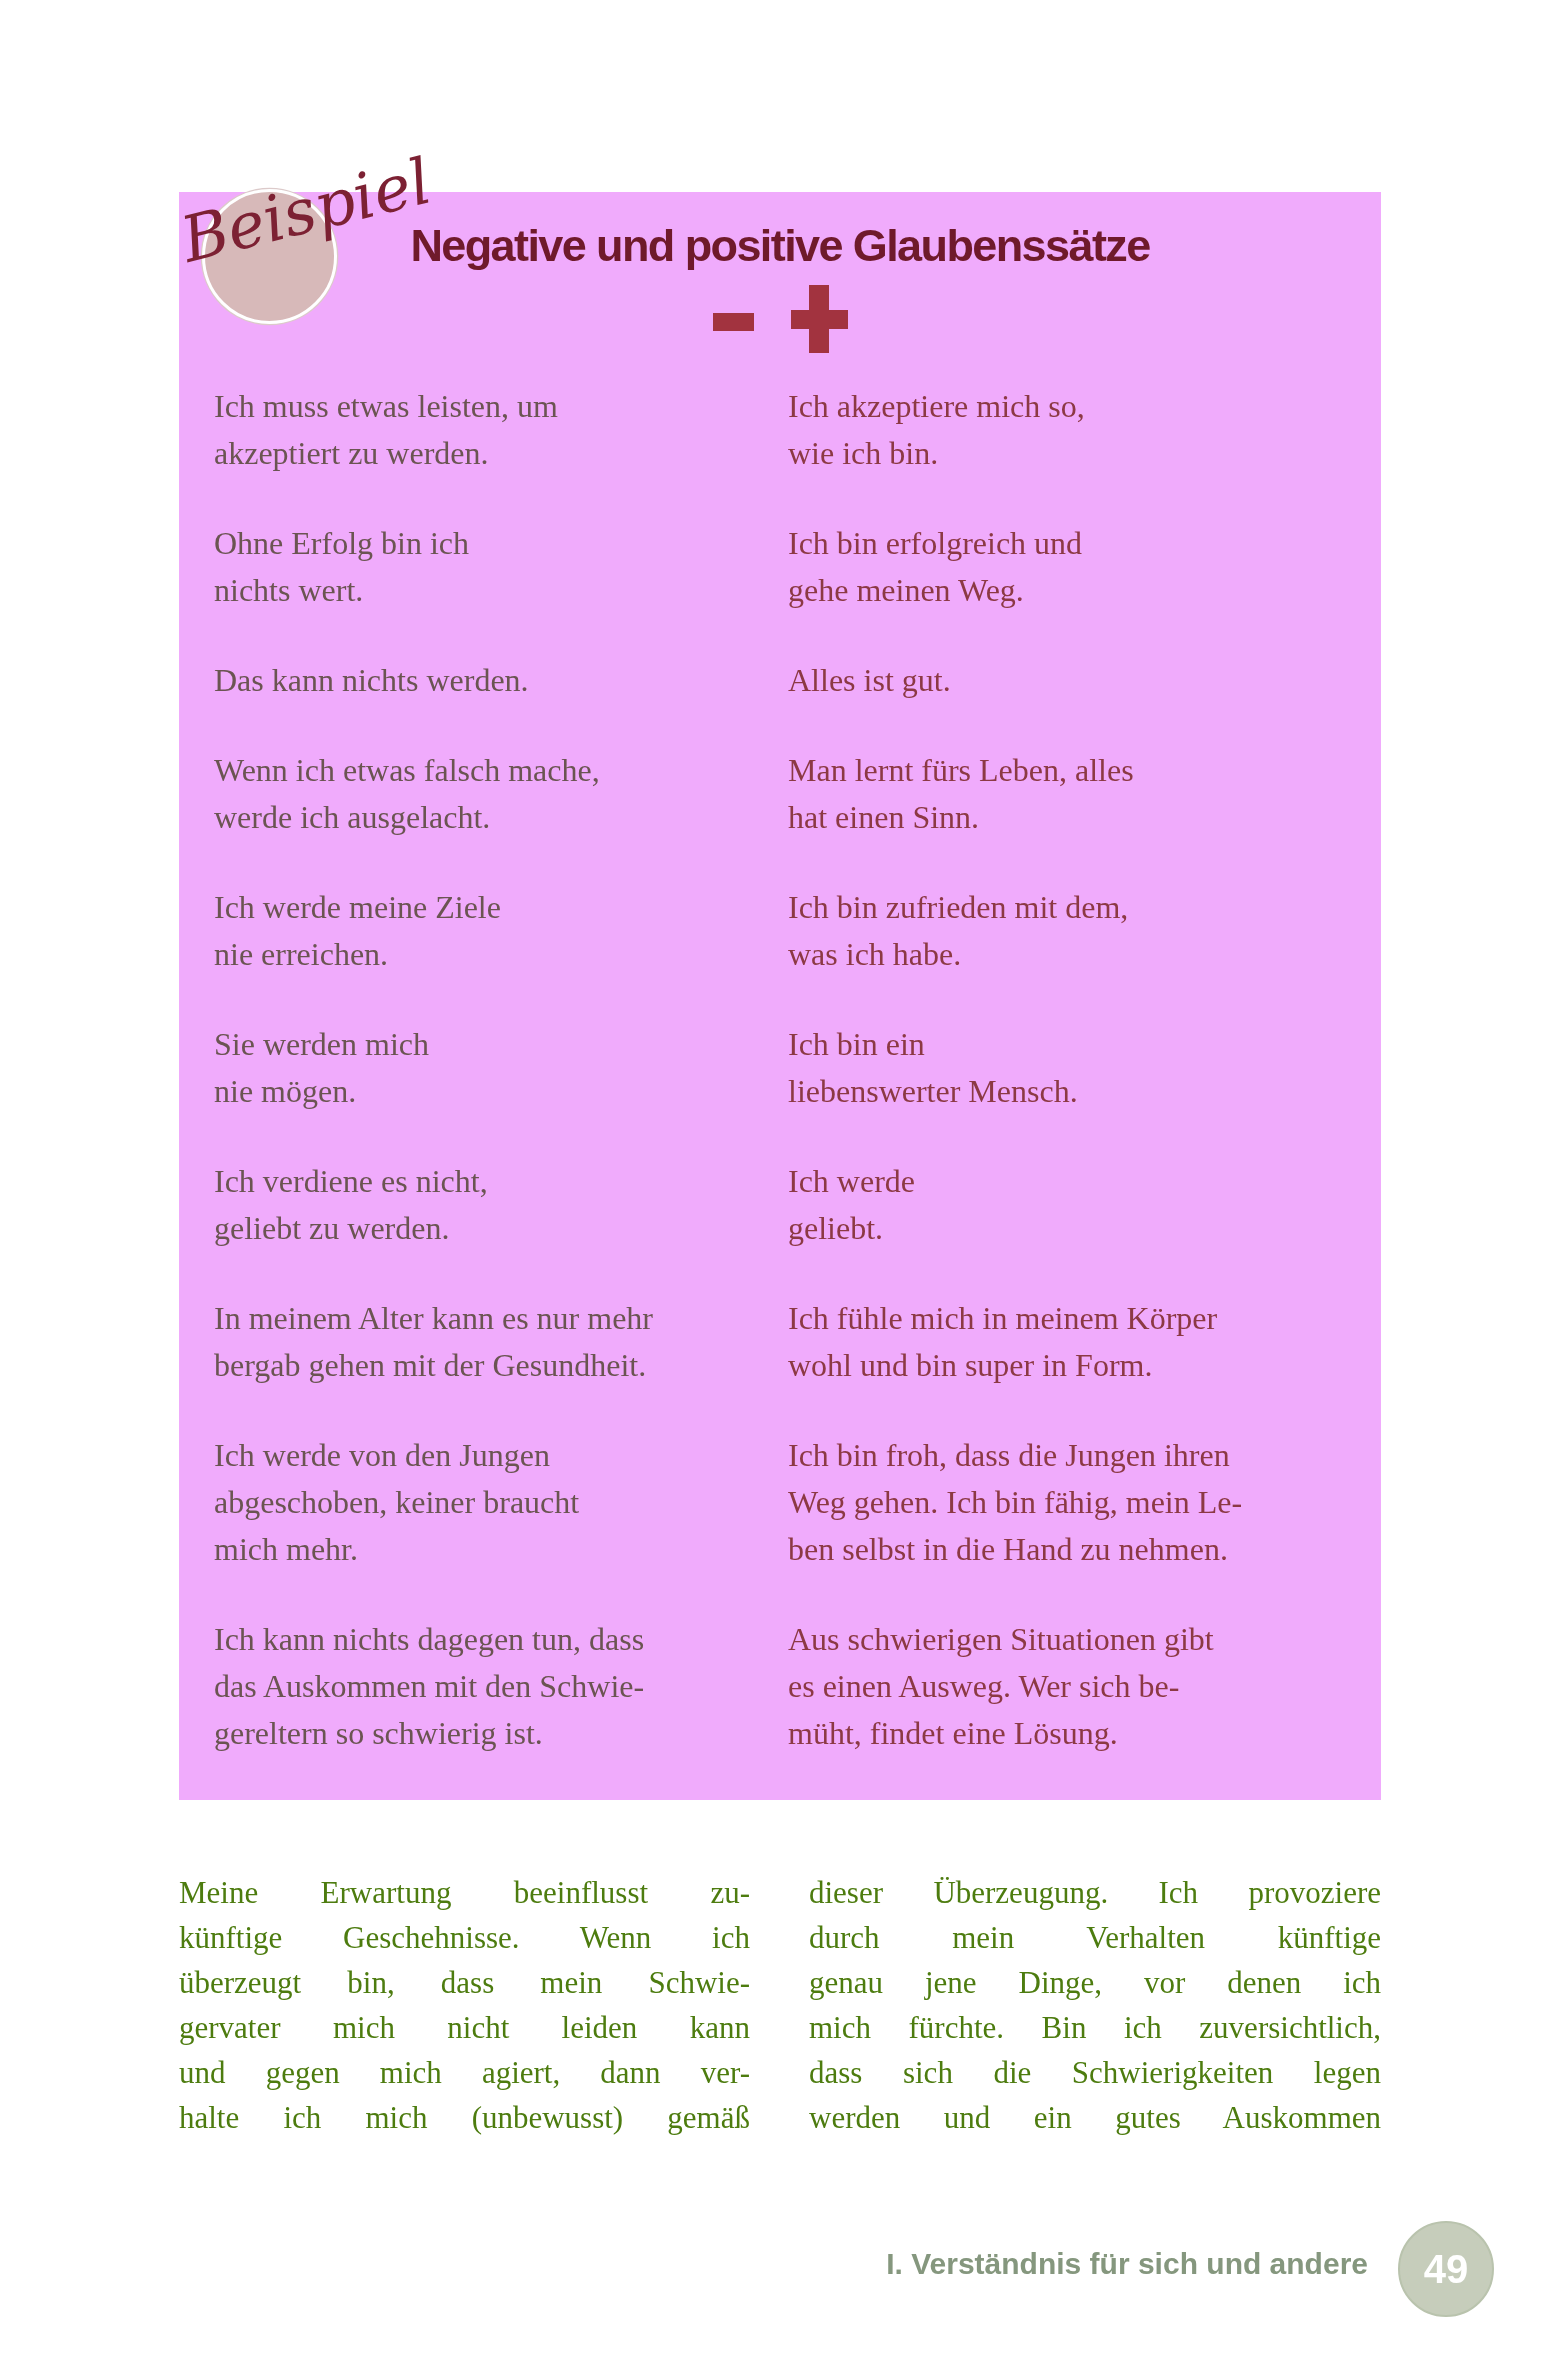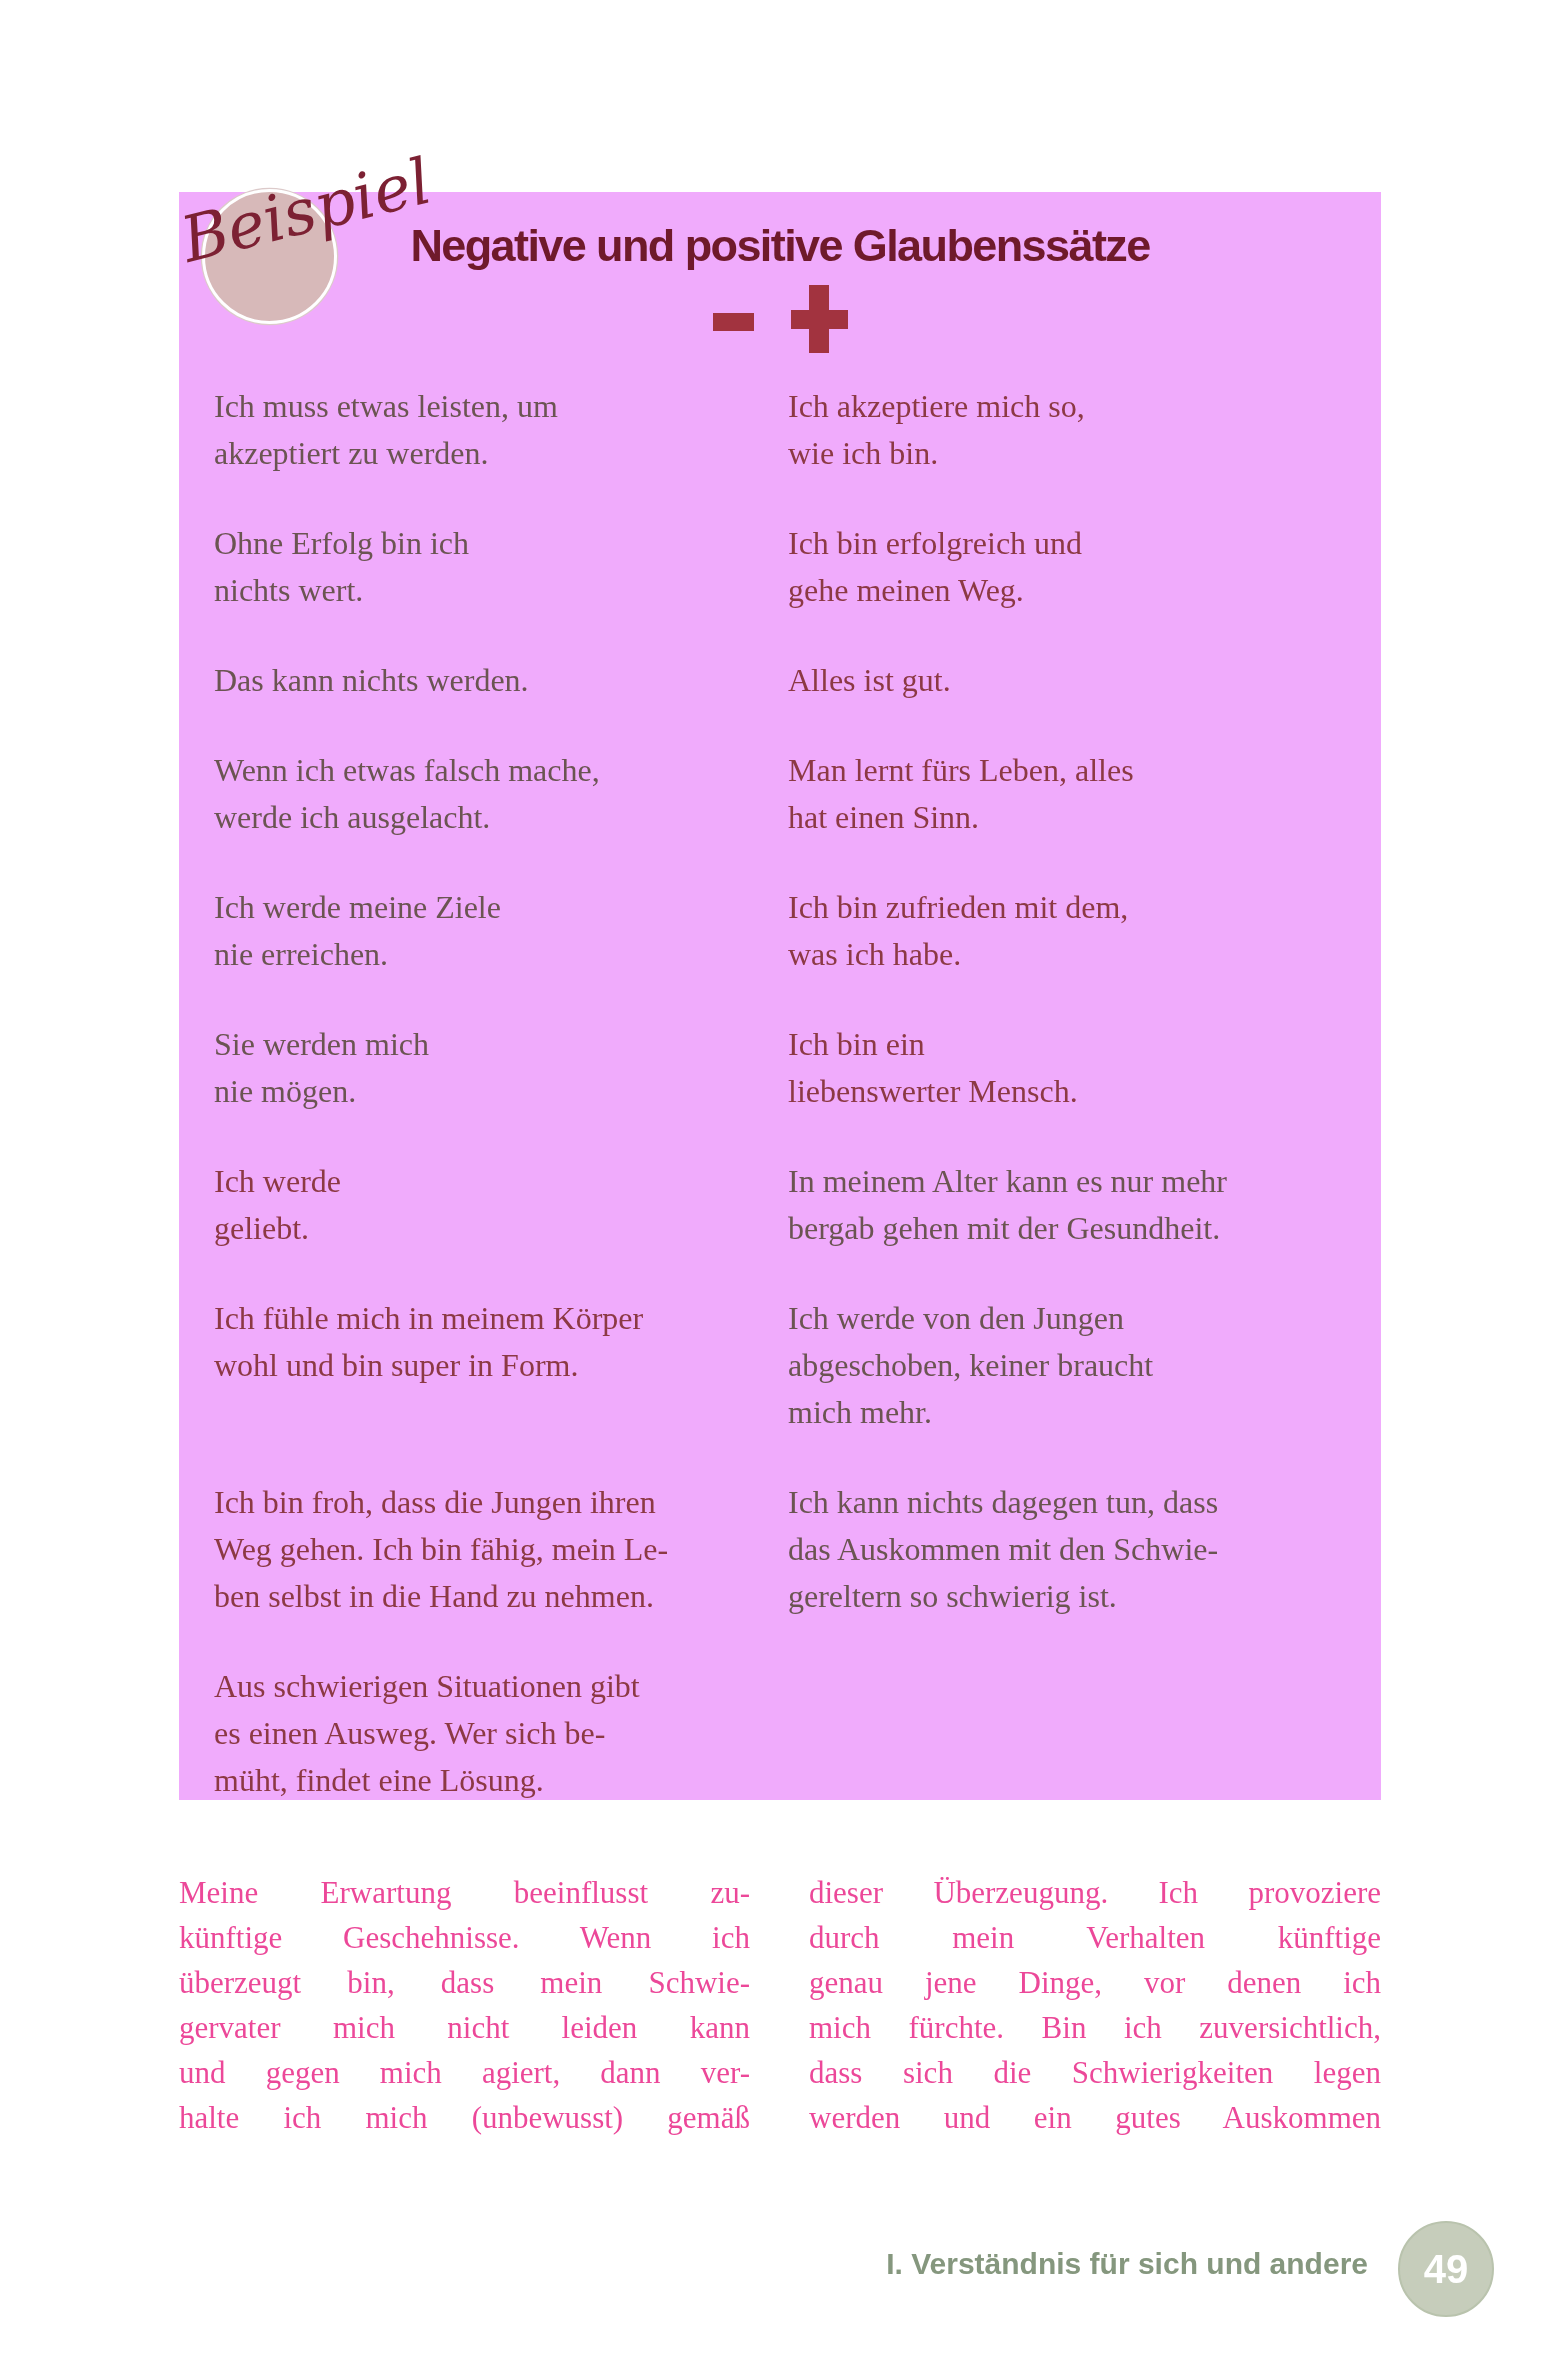--- a/index.html
+++ b/index.html
@@ -77,21 +77,21 @@
     font-size: 63px;
     color: #7c2133;
   }
 
   
   .body-col {
     position: absolute;
     top: 1870px;
     font-size: 31px;
     line-height: 45px;
-    color: #ec4899;
+    color: #4d7c0f;
   }
   .body-col.left  { left: 179px;  width: 571px; }
   .body-col.right { left: 809px; width: 572px; }
   .body-col .line { text-align: justify; text-align-last: justify; }
 
   
   .footer-chapter {
     position: absolute;
     right: 181px; top: 2247px;
     font-family: "Liberation Sans", sans-serif;
@@ -172,20 +172,24 @@
 
     <div class="cell negative">
         <div class="line">Sie werden mich</div>
         <div class="line">nie mögen.</div>
       </div>
     <div class="cell positive">
         <div class="line">Ich bin ein</div>
         <div class="line">liebenswerter Mensch.</div>
       </div>
 
+    <div class="cell negative">
+        <div class="line">Ich verdiene es nicht,</div>
+        <div class="line">geliebt zu werden.</div>
+      </div>
     <div class="cell positive">
         <div class="line">Ich werde</div>
         <div class="line">geliebt.</div>
       </div>
 
     <div class="cell negative">
         <div class="line">In meinem Alter kann es nur mehr</div>
         <div class="line">bergab gehen mit der Gesundheit.</div>
       </div>
     <div class="cell positive">

